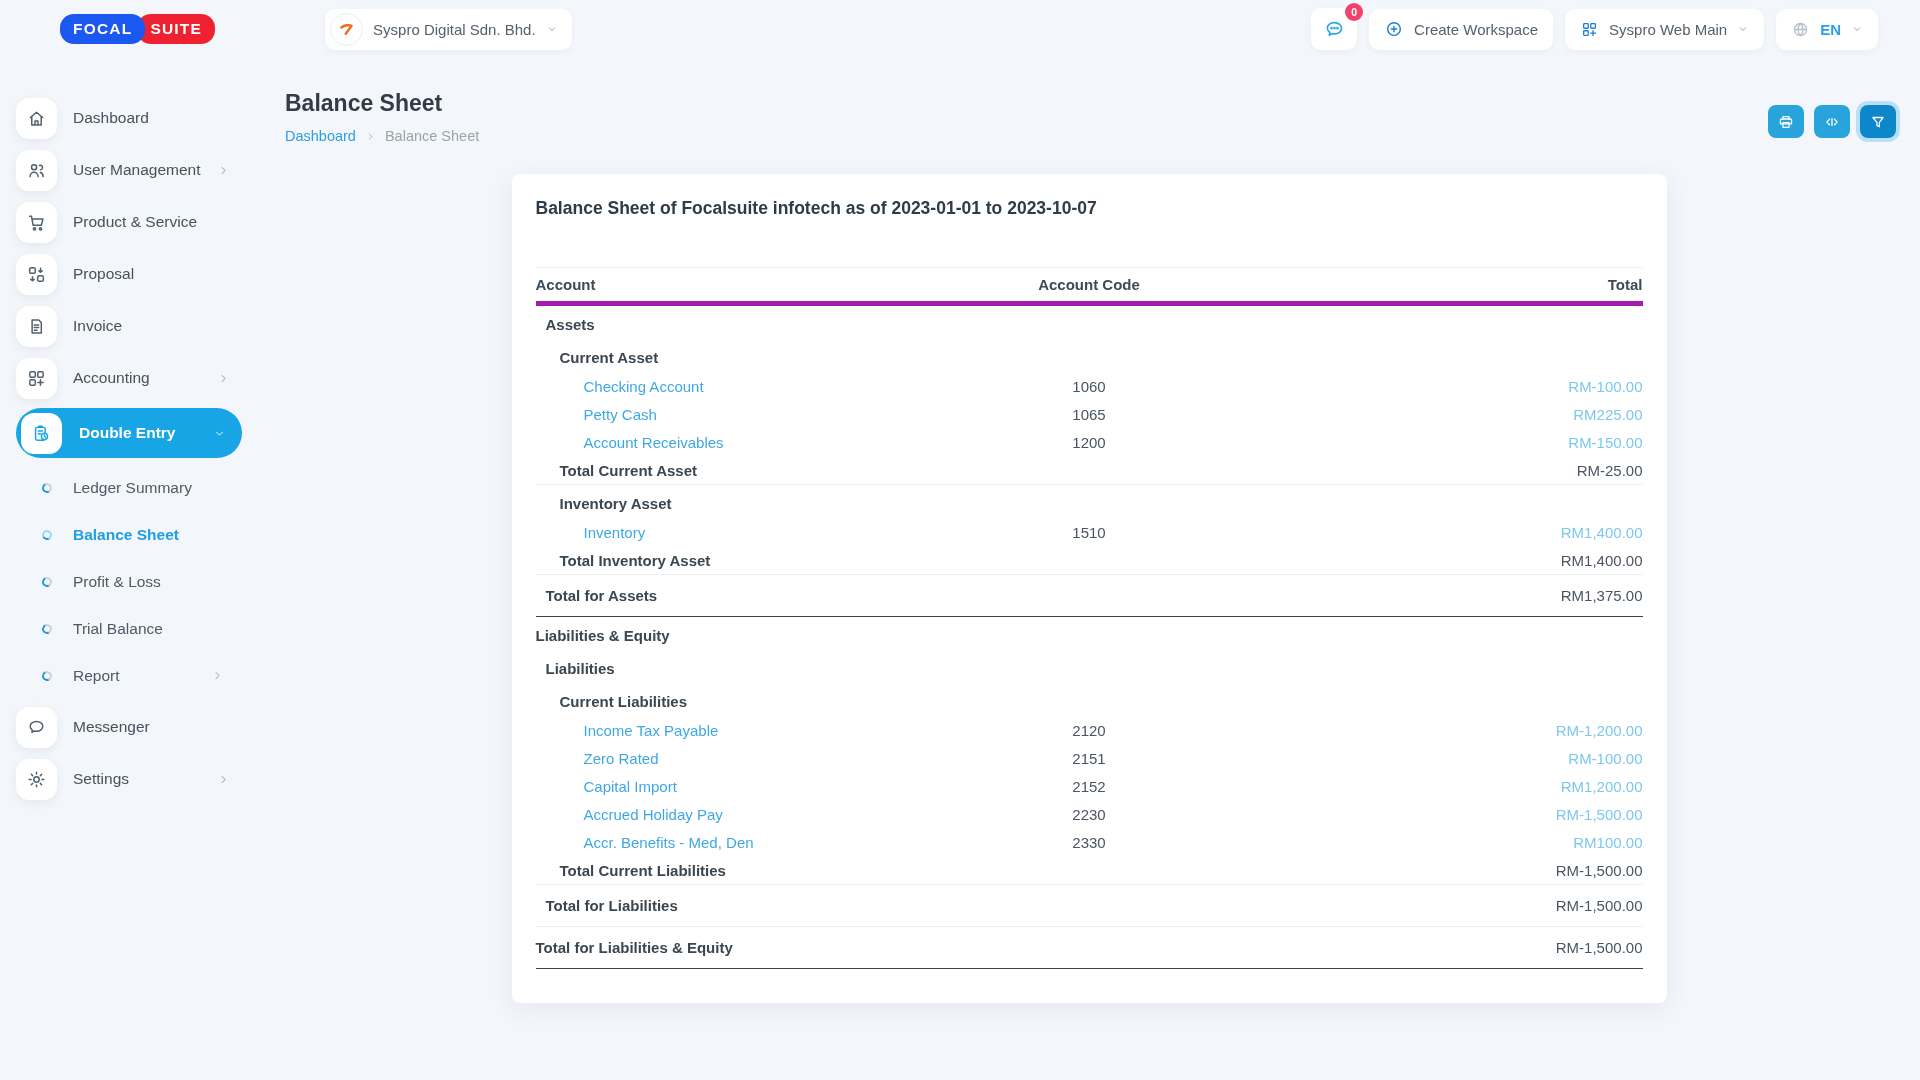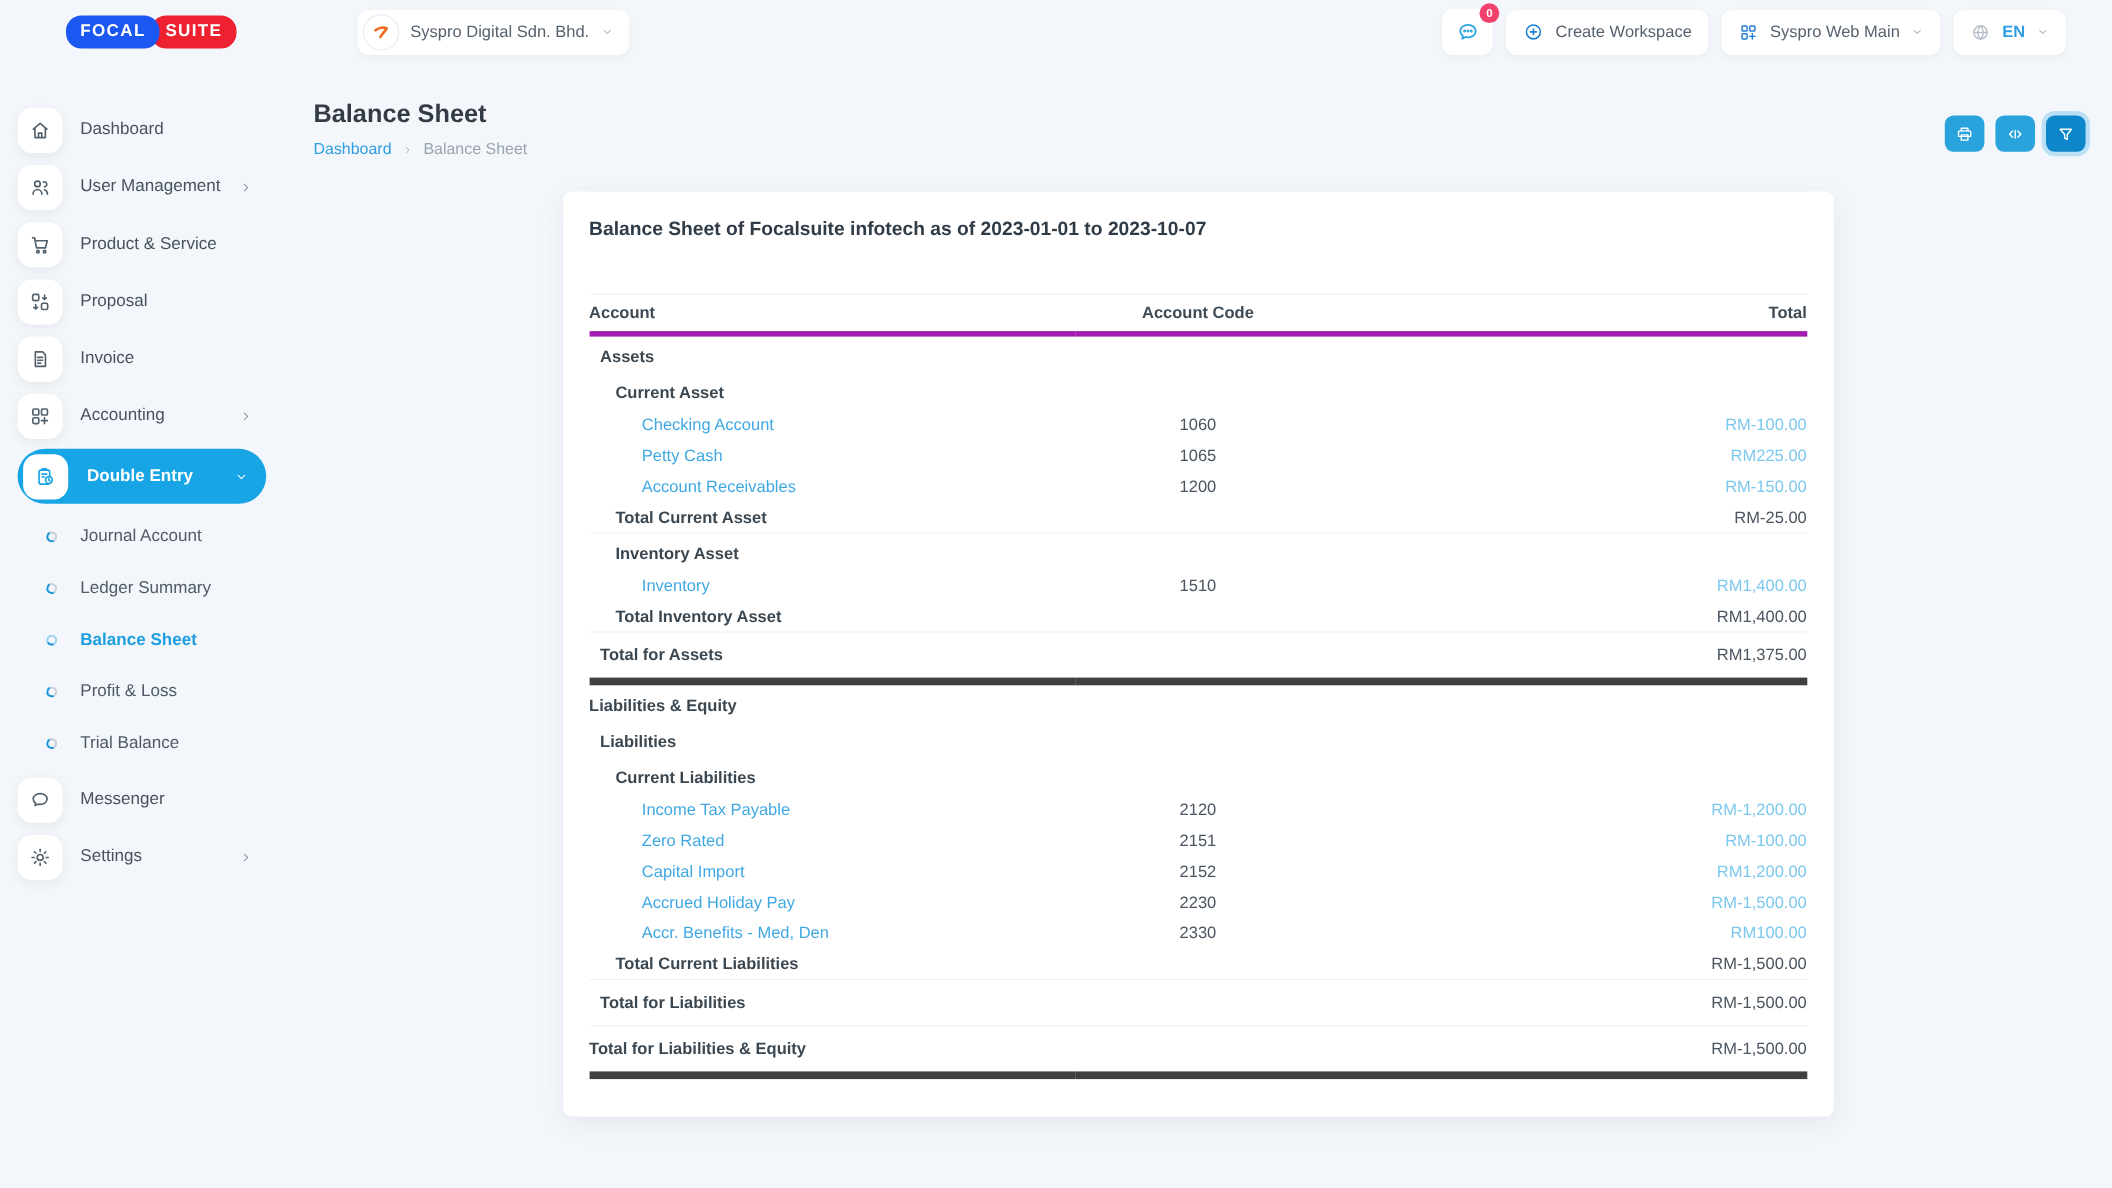--- a/index.html
+++ b/index.html
@@ -102,21 +102,21 @@
   th.c-account { text-align:left; } th.c-code { text-align:center; } th.c-total { text-align:right; }
   td { padding:5.5px 0; }
   td.code { text-align:center; }
   td.total { text-align:right; }
   tr.t-section td { font-weight:700; color:#3a4650; padding:10px 0 6px; }
   tr.t-total td:first-child, tr.t-grand td:first-child { font-weight:700; color:#3a4650; }
   tr.t-grand td { padding:12px 0; }
   tr.t-link a { color:#3fa8e3; text-decoration:none; cursor:pointer; }
   tr.t-link td.total { color:#7cc8ee; }
   tr.div-top td { border-top:1px solid #eef1f4;margin-top:29px; }
-  tr.div-bottom td { border-bottom:7px solid #404040; }
+  tr.div-bottom td { border-bottom:1px solid #404040; }
   .ind-0 td:first-child { padding-left:0; }
   .ind-1 td:first-child { padding-left:10px; }
   .ind-2 td:first-child { padding-left:24px; }
   .ind-3 td:first-child { padding-left:48px; }
 </style>
 </head>
 <body>
 
 <header class="topbar">
   <div class="logo">
@@ -274,37 +274,42 @@
       </span>
       <span class="side-label">Double Entry</span>
       <span class="chev">
         <svg class="ic " viewBox="0 0 24 24">
           <path d="M6.5 9.5 12 15l5.5-5.5"></path>
         </svg>
       </span>
     </div>
     <div class="sub-item">
       <span class="bullet"></span>
-      <span class="sub-label">Journal Account</span>
-    </div>
-    <div class="sub-item">
-      <span class="bullet"></span>
       <span class="sub-label">Ledger Summary</span>
     </div>
     <div class="sub-item active">
       <span class="bullet"></span>
       <span class="sub-label">Balance Sheet</span>
     </div>
     <div class="sub-item">
       <span class="bullet"></span>
       <span class="sub-label">Profit &amp; Loss</span>
     </div>
     <div class="sub-item">
       <span class="bullet"></span>
       <span class="sub-label">Trial Balance</span>
+    </div>
+    <div class="sub-item">
+      <span class="bullet"></span>
+      <span class="sub-label">Report</span>
+      <span class="chev">
+        <svg class="ic " viewBox="0 0 24 24">
+          <path d="M9.5 6.5 15 12l-5.5 5.5"></path>
+        </svg>
+      </span>
     </div>
     <div class="side-item">
       <span class="icon-card">
         <svg class="ic " viewBox="0 0 24 24">
           <path d="M12 5.1c-4.1 0-7.2 2.5-7.2 5.6 0 1.7.9 3.2 2.4 4.2l-.5 2.6 2.8-1.5c.8.2 1.6.3 2.5.3 4.1 0 7.2-2.5 7.2-5.6S16.1 5.1 12 5.1z"></path>
         </svg>
       </span>
       <span class="side-label">Messenger</span>
     </div>
     <div class="side-item">

